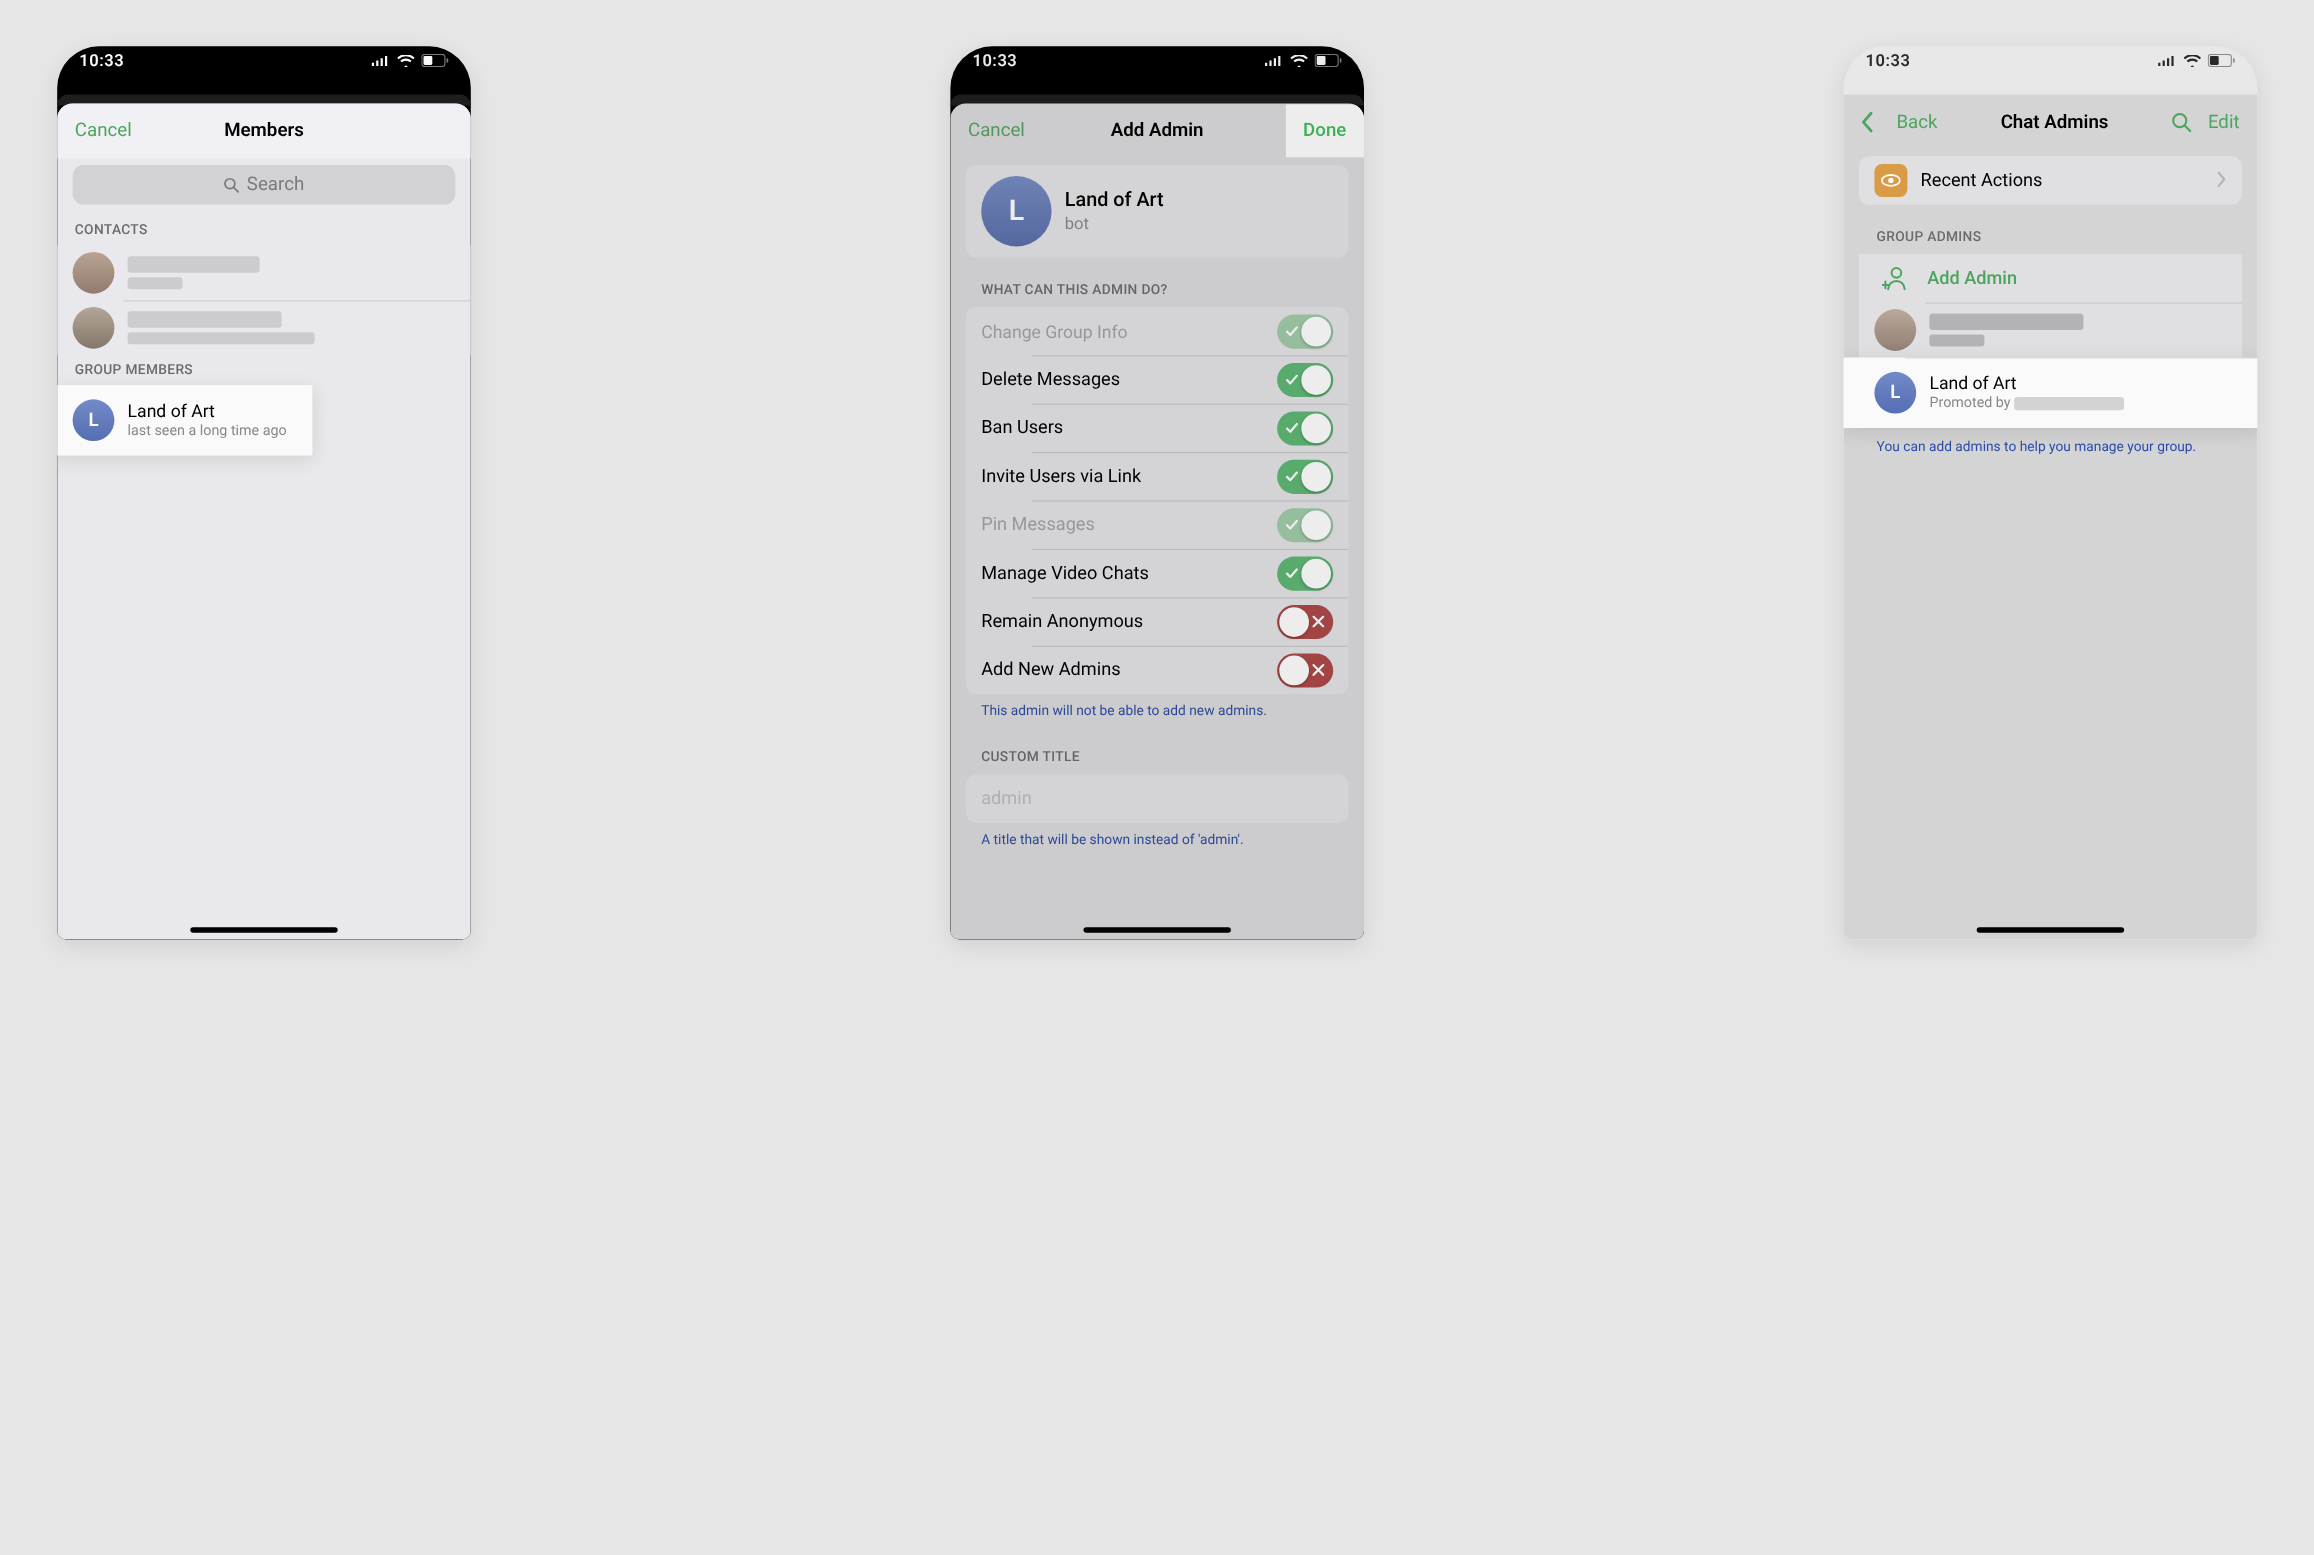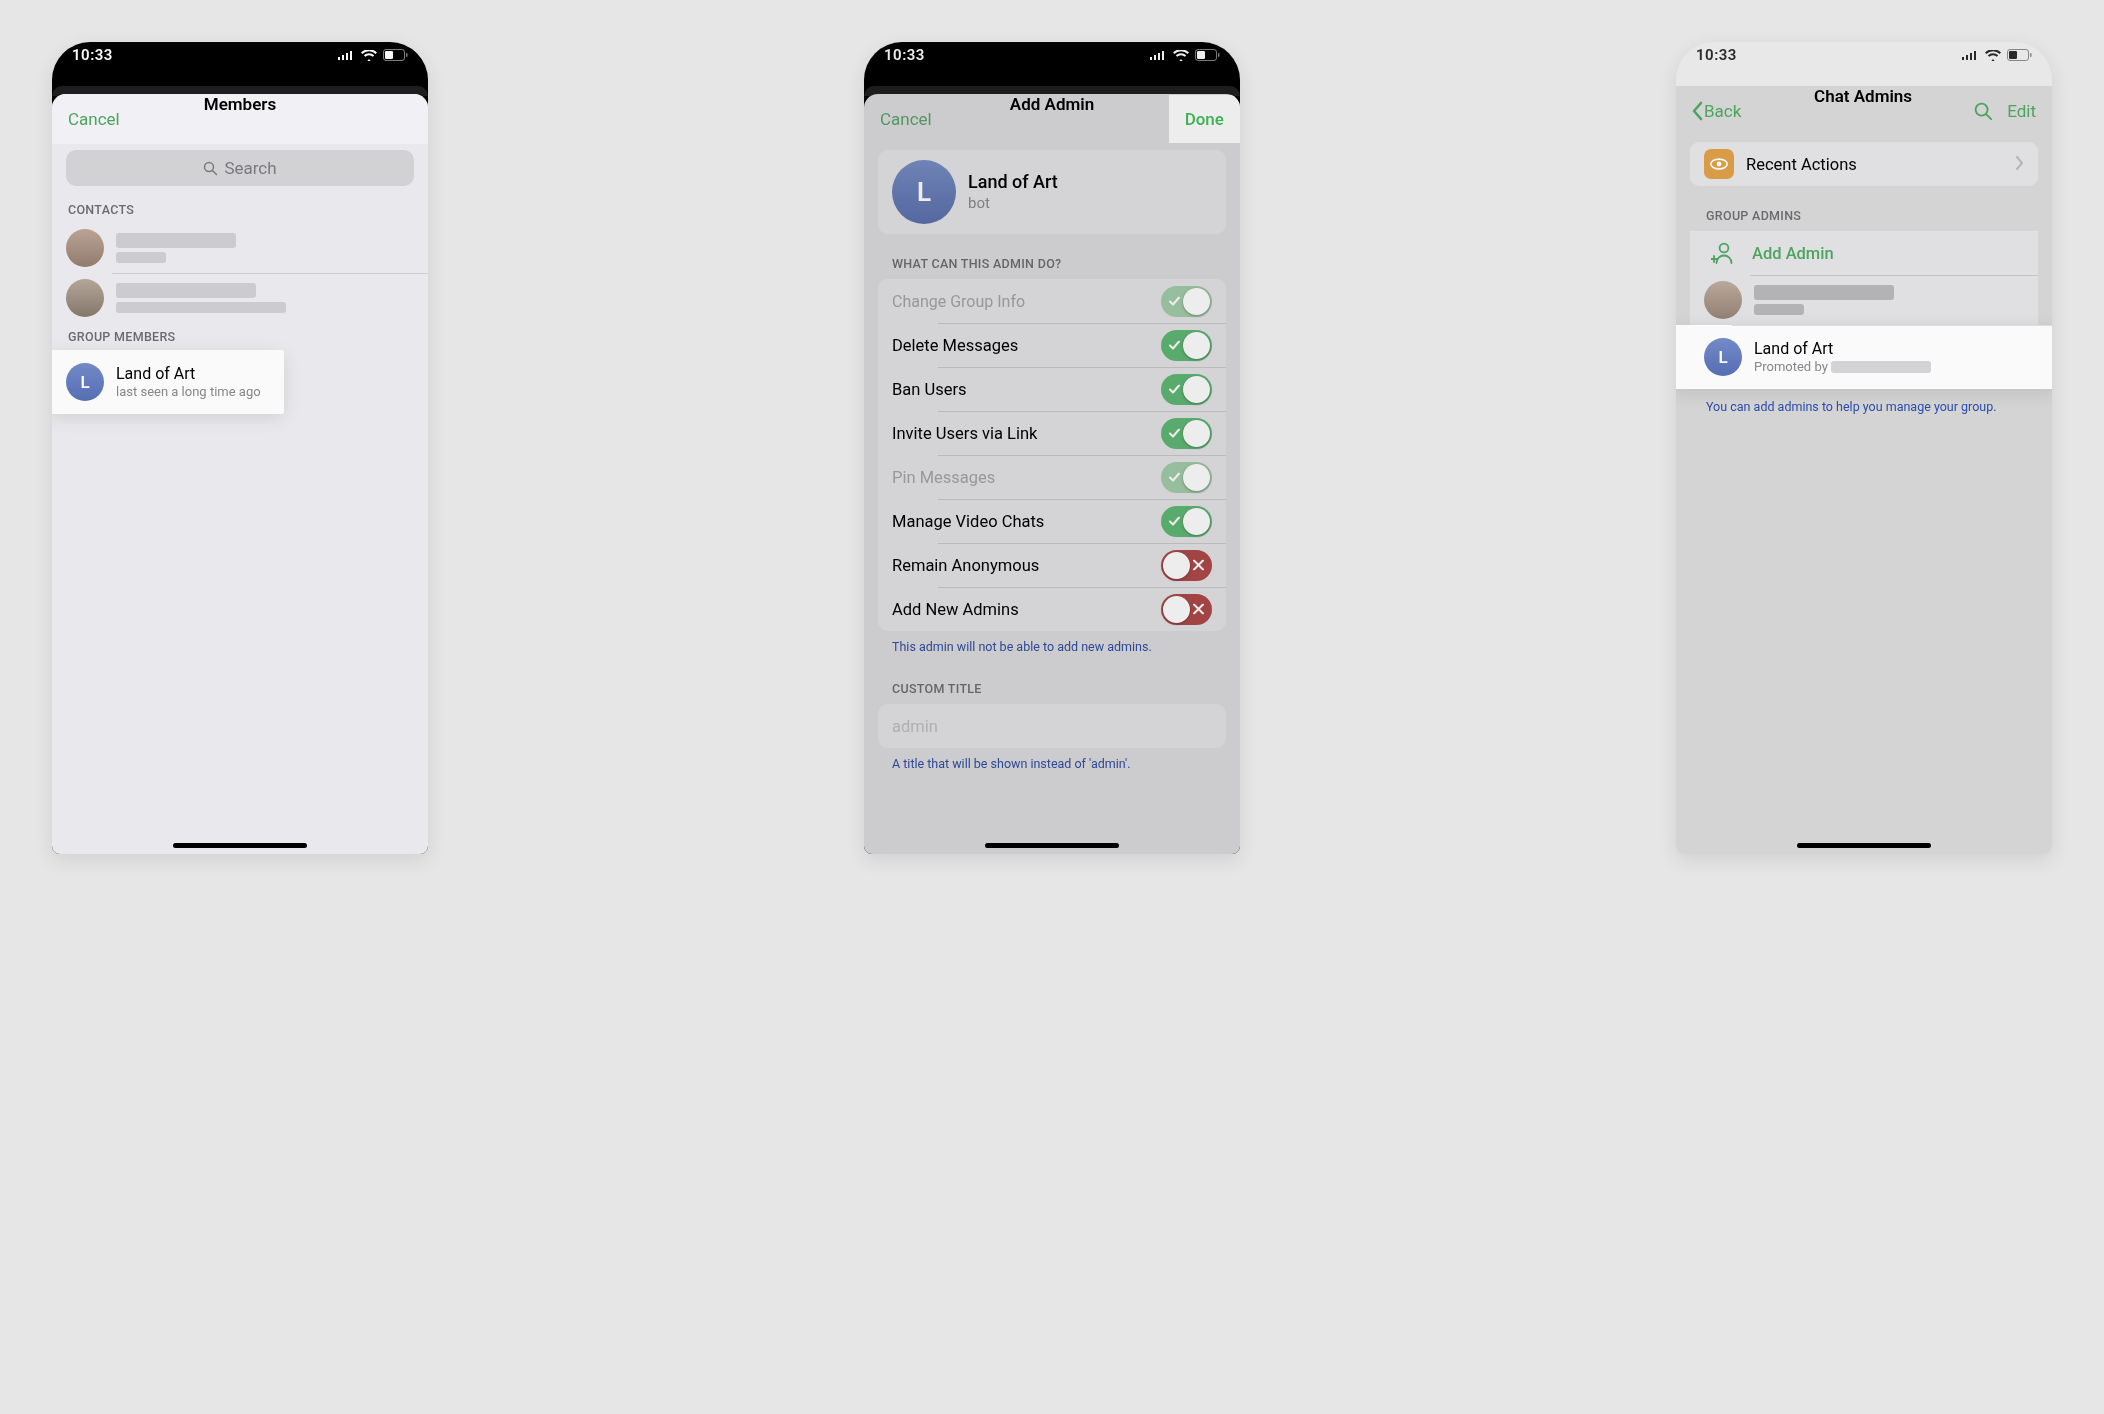--- a/index.html
+++ b/index.html
@@ -17,21 +17,21 @@
   .status-bar.dim .sb-time{ color:#8d8a8f;}
   .sb-icons { display:flex; align-items:center; gap:6px; }
   .sb-icons svg { display:block; }
 
   
   .sheet-backdrop { position:absolute; top:44px; height:10px; left:0;right:0; background:#1f1f1f; border-radius:10px 10px 0 0; }
   .sheet { position:absolute; top:52px; left:0; right:0; bottom:0; background:#eeedf2; border-radius:14px 14px 0 0; overflow:hidden;}
   .dimmed { filter: saturate(0.7) brightness(0.98); }
   .dimmed-more { filter: saturate(0.6) brightness(0.93); }
 
-  .nav { height:50px; display:flex; justify-content:space-between; padding:0 16px; background:#f6f5fa; }
+  .nav { height:50px; display:flex; align-items:center; justify-content:space-between; padding:0 16px; background:#f6f5fa; }
   .nav.transparent { background:transparent; }
   .nav .title { font-weight:600; font-size:17px; color:#000; }
   .nav .btn { font-size:17px; color:#32b24c; font-weight:400; }
   .nav .btn.bold { font-weight:600; }
   .nav .btn-wrap { min-width:60px; display:flex; align-items:center; }
   .nav .btn-wrap.right { justify-content:flex-end; gap:14px;}
   .nav .done-pop { background:#fff; padding:14px 16px; margin:-14px -16px; }
 
   .searchbar { margin:6px 14px 10px; background:#d6d5da; border-radius:10px; height:36px; display:flex; align-items:center; justify-content:center; color:#7d7c82; font-size:17px; gap:6px;}
   .section-header { padding:6px 16px 6px; font-size:12.5px; font-weight:500; color:#6d6c72; letter-spacing:0.3px; }
@@ -287,21 +287,21 @@
           </svg>
       <svg width="25" height="12" viewBox="0 0 25 12">
             <rect x="0.5" y="0.5" width="21" height="11" rx="2.5" fill="none" stroke="#2a292b" stroke-opacity="0.5"></rect>
             <rect x="2" y="2" width="8" height="8" rx="1.2" fill="#2a292b"></rect>
             <rect x="23" y="4" width="1.5" height="4" rx="0.8" fill="#2a292b" fill-opacity="0.5"></rect>
           </svg>
     </span>
   </div>
   <div class="fullsheet" style="background:#d9d8da;">
     <div class="nav transparent">
-      <div class="btn-wrap" style="gap:0;">
+      <div class="btn-wrap" style="gap:20px;">
         <svg width="12" height="20" viewBox="0 0 12 20">
               <path d="M9 2L2 10l7 8" fill="none" stroke="#32b24c" stroke-width="2.6" stroke-linecap="round" stroke-linejoin="round"></path>
             </svg>
         <span class="btn">Back</span>
       </div>
       <span class="title">Chat Admins</span>
       <div class="btn-wrap right">
         <svg width="19" height="19" viewBox="0 0 20 20">
               <circle cx="8" cy="8" r="6.3" fill="none" stroke="#32b24c" stroke-width="2"></circle>
               <line x1="13" y1="13" x2="18" y2="18" stroke="#32b24c" stroke-width="2" stroke-linecap="round"></line>

